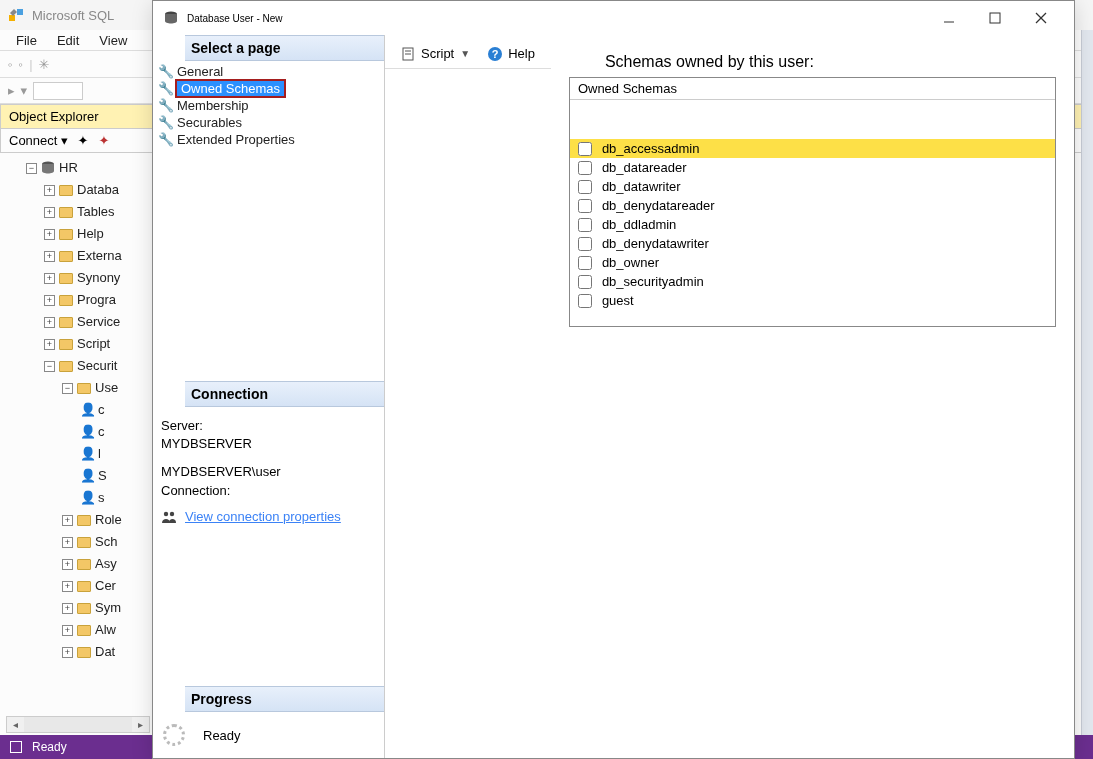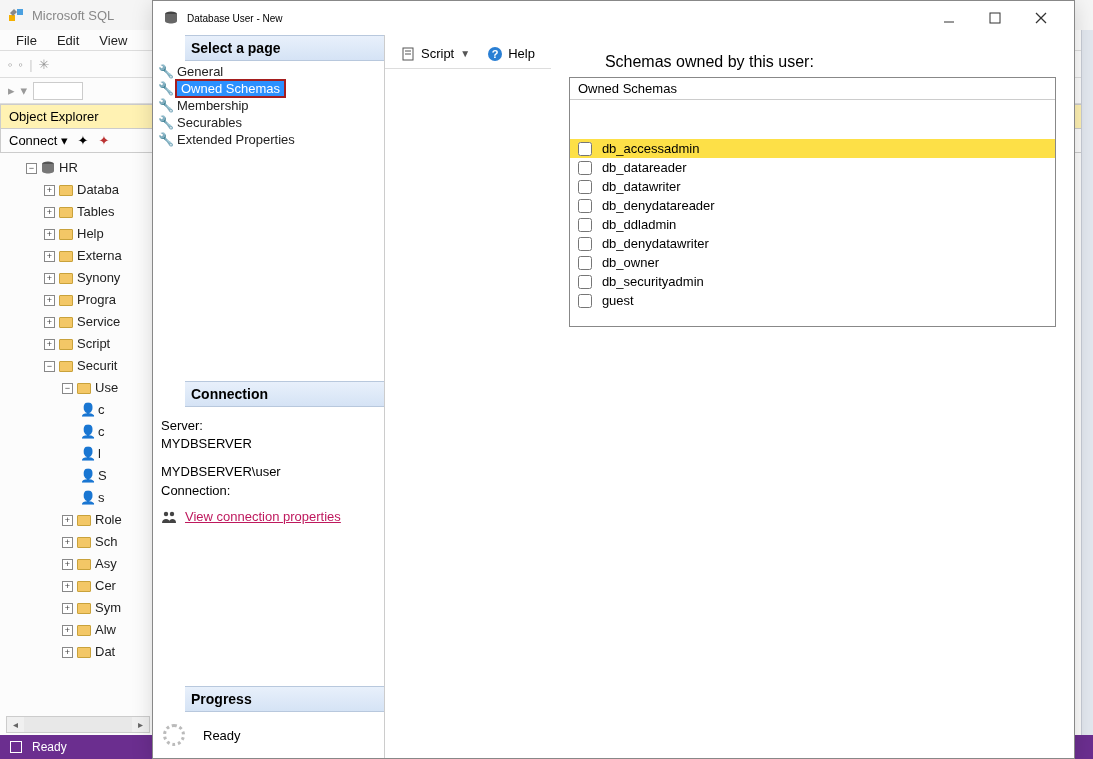--- a/index.html
+++ b/index.html
@@ -38,21 +38,21 @@
 .dlg-title .winbtns { display: flex; gap: 0; }
 .dlg-title .winbtn { width: 46px; height: 30px; display: flex; align-items: center; justify-content: center; color: #333; }
 .dlg-body { flex: 1; display: flex; overflow: hidden; }
 .dlg-left { width: 232px; display: flex; flex-direction: column; border-right: 1px solid #ccc; }
 .sect-hdr { background: linear-gradient(#e8f0fb, #d5e3f5); border-top: 1px solid #b8c8dd; border-bottom: 1px solid #b8c8dd; padding: 4px 6px; font-weight: 700; font-size: 14px; margin-left: 32px; }
 .page-list { padding: 2px 0; }
 .page-item { display: flex; align-items: center; gap: 4px; padding: 1px 6px; font-size: 13px; color: #222; }
 .page-item .wrench { width: 14px; display: inline-flex; justify-content: center; color: #555; }
 .page-item.selected .lbl { background: #2b90ff; color: #fff; padding: 0 4px; outline: 2px solid #a51e1e; }
 .conn-body { padding: 10px 8px; font-size: 13px; line-height: 1.4; flex: 1; }
-.conn-body a { color: #be185d; }
+.conn-body a { color: #3b82f6; }
 .conn-prop { display: flex; align-items: center; gap: 8px; margin-top: 8px; }
 .spinner { width: 22px; height: 22px; border: 3px dotted #bbb; border-radius: 50%; display: inline-block; }
 .progress-body { display: flex; align-items: center; gap: 18px; padding: 12px 10px; }
 .dlg-right { flex: 1; display: flex; flex-direction: row; }
 .right-toolbar { height: 30px; border-bottom: 1px solid #ddd; display: flex; align-items: center; gap: 6px; padding: 0 16px; margin-top: 4px; }
 .right-toolbar .script-ico { font-size: 12px; }
 .right-toolbar .dd { font-size: 10px; color: #555; }
 .right-toolbar .help-ico { width: 14px; height: 14px; border-radius: 50%; background: #2a7fd4; color: #fff; display: inline-flex; align-items: center; justify-content: center; font-size: 11px; font-weight: 700; }
 .right-main { padding: 18px 18px; flex: 1; }
 .right-label { font-size: 16px; margin-bottom: 6px; margin-left: 36px; }

